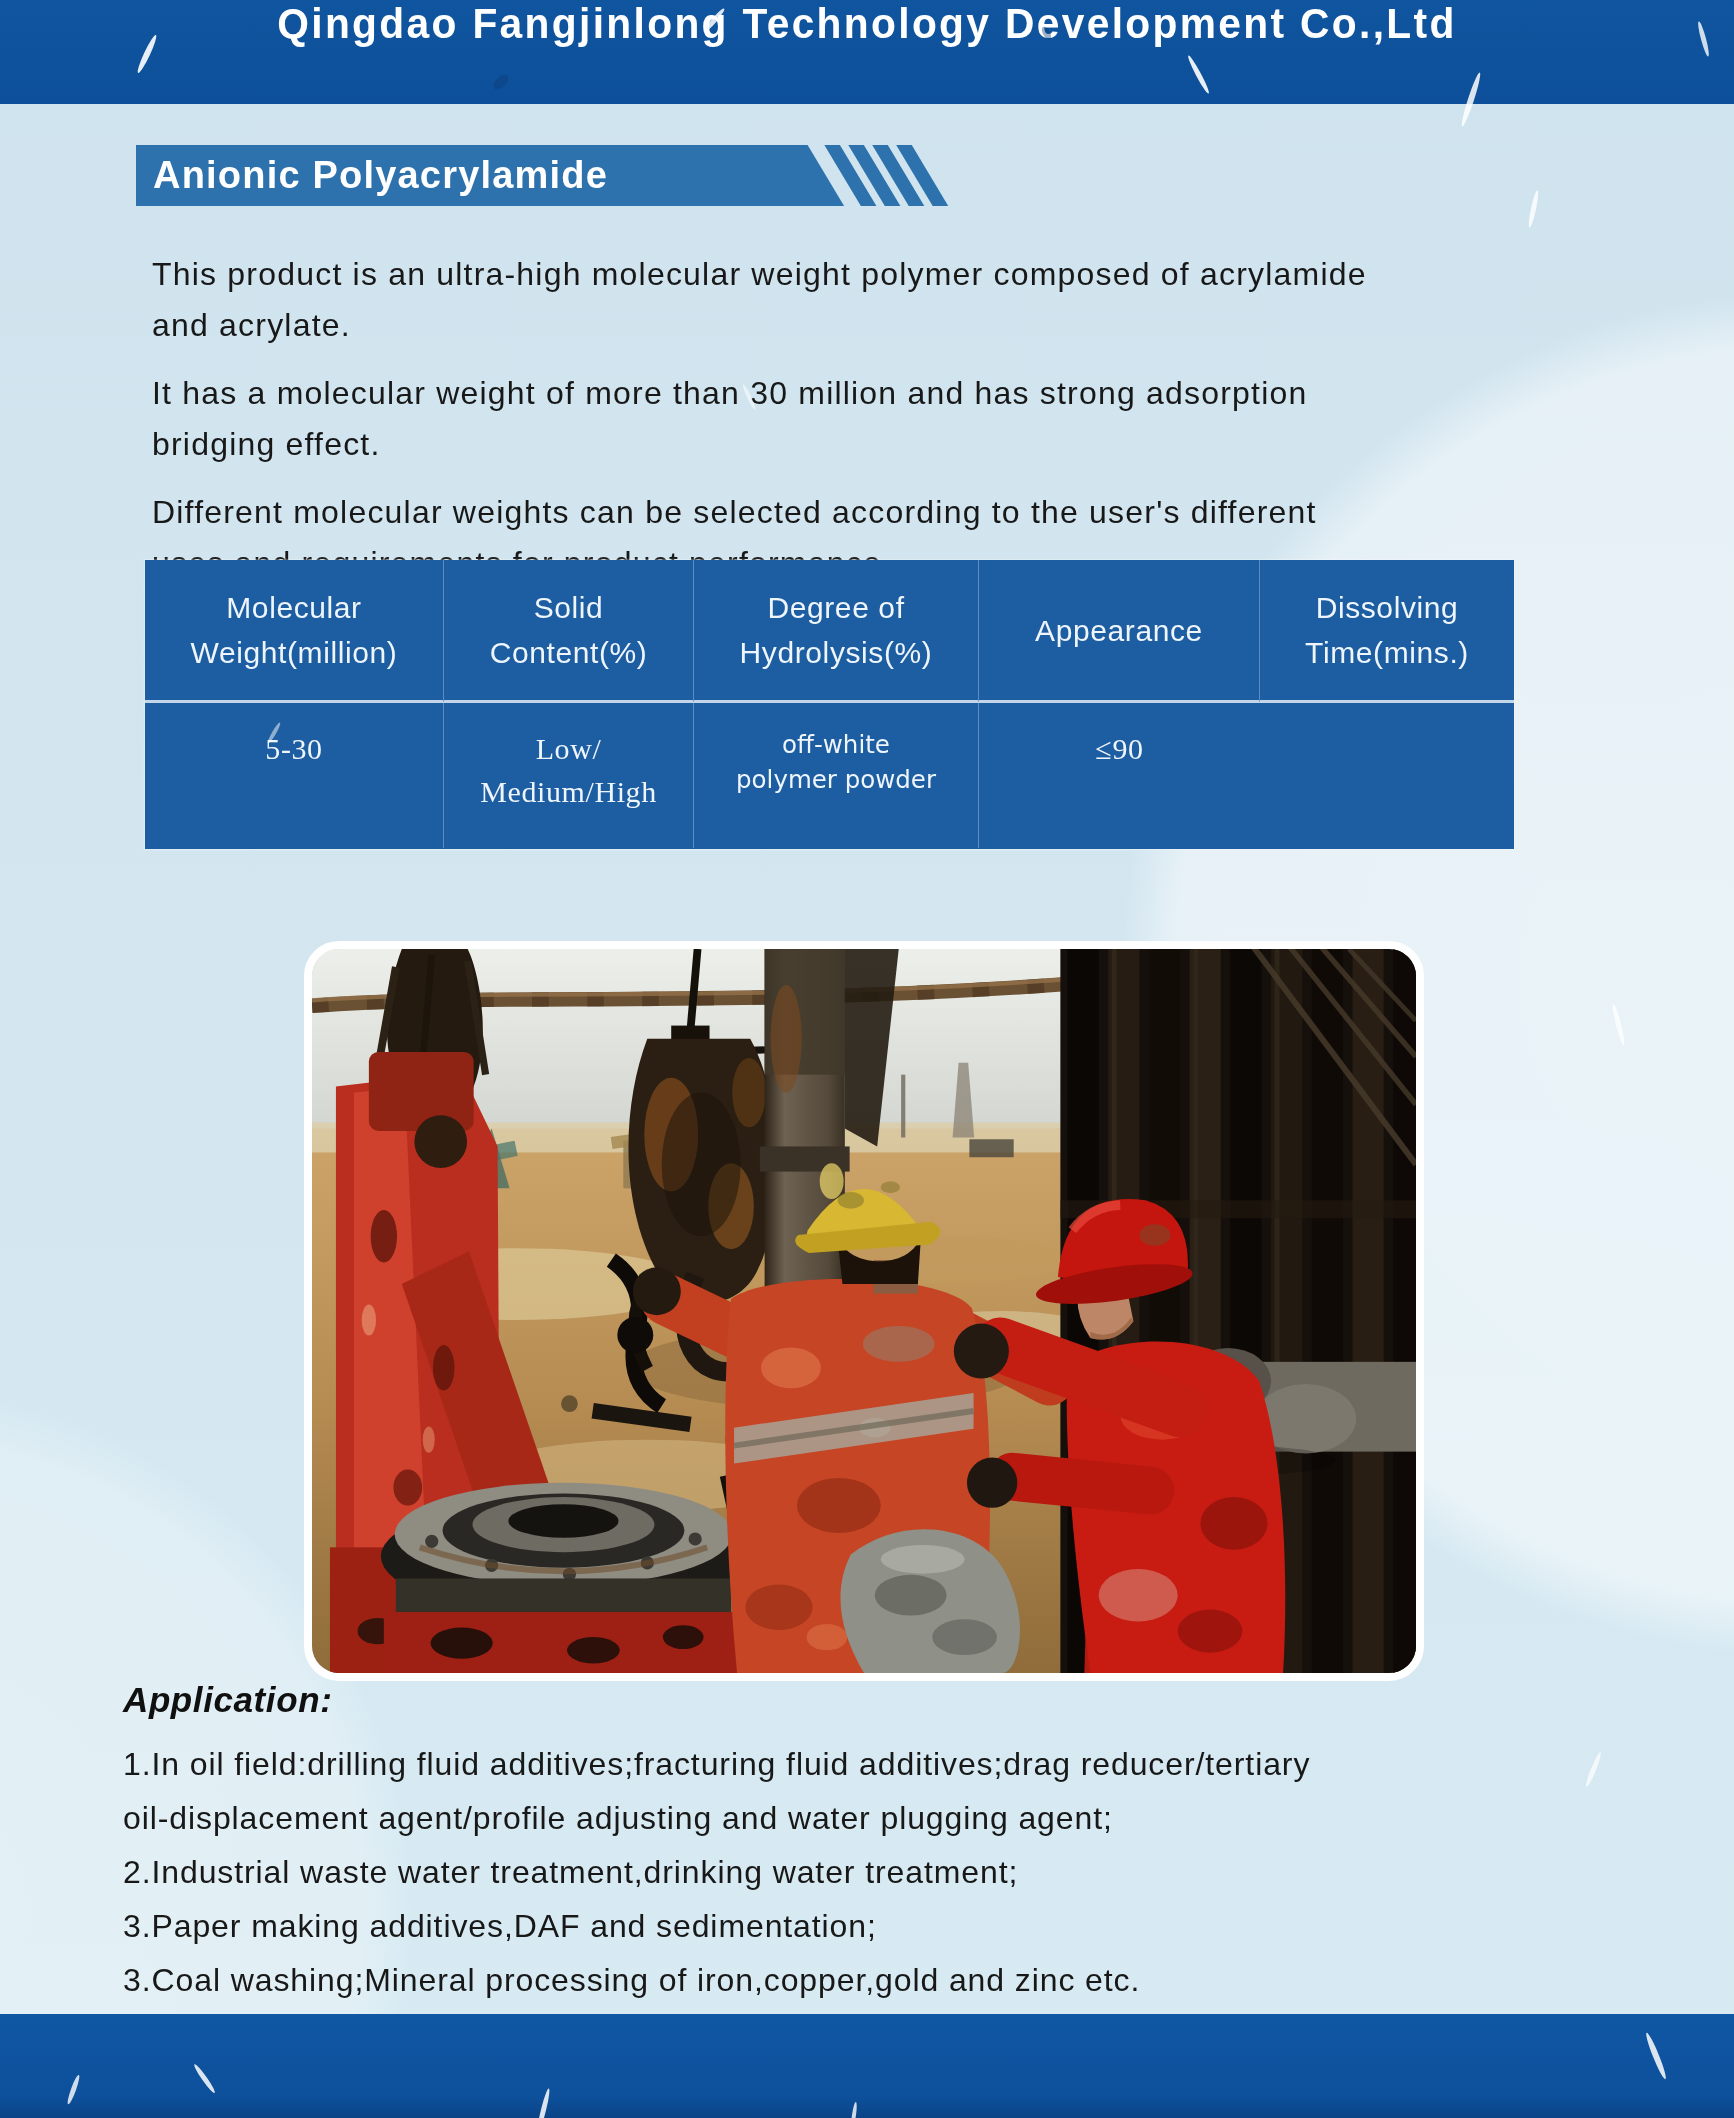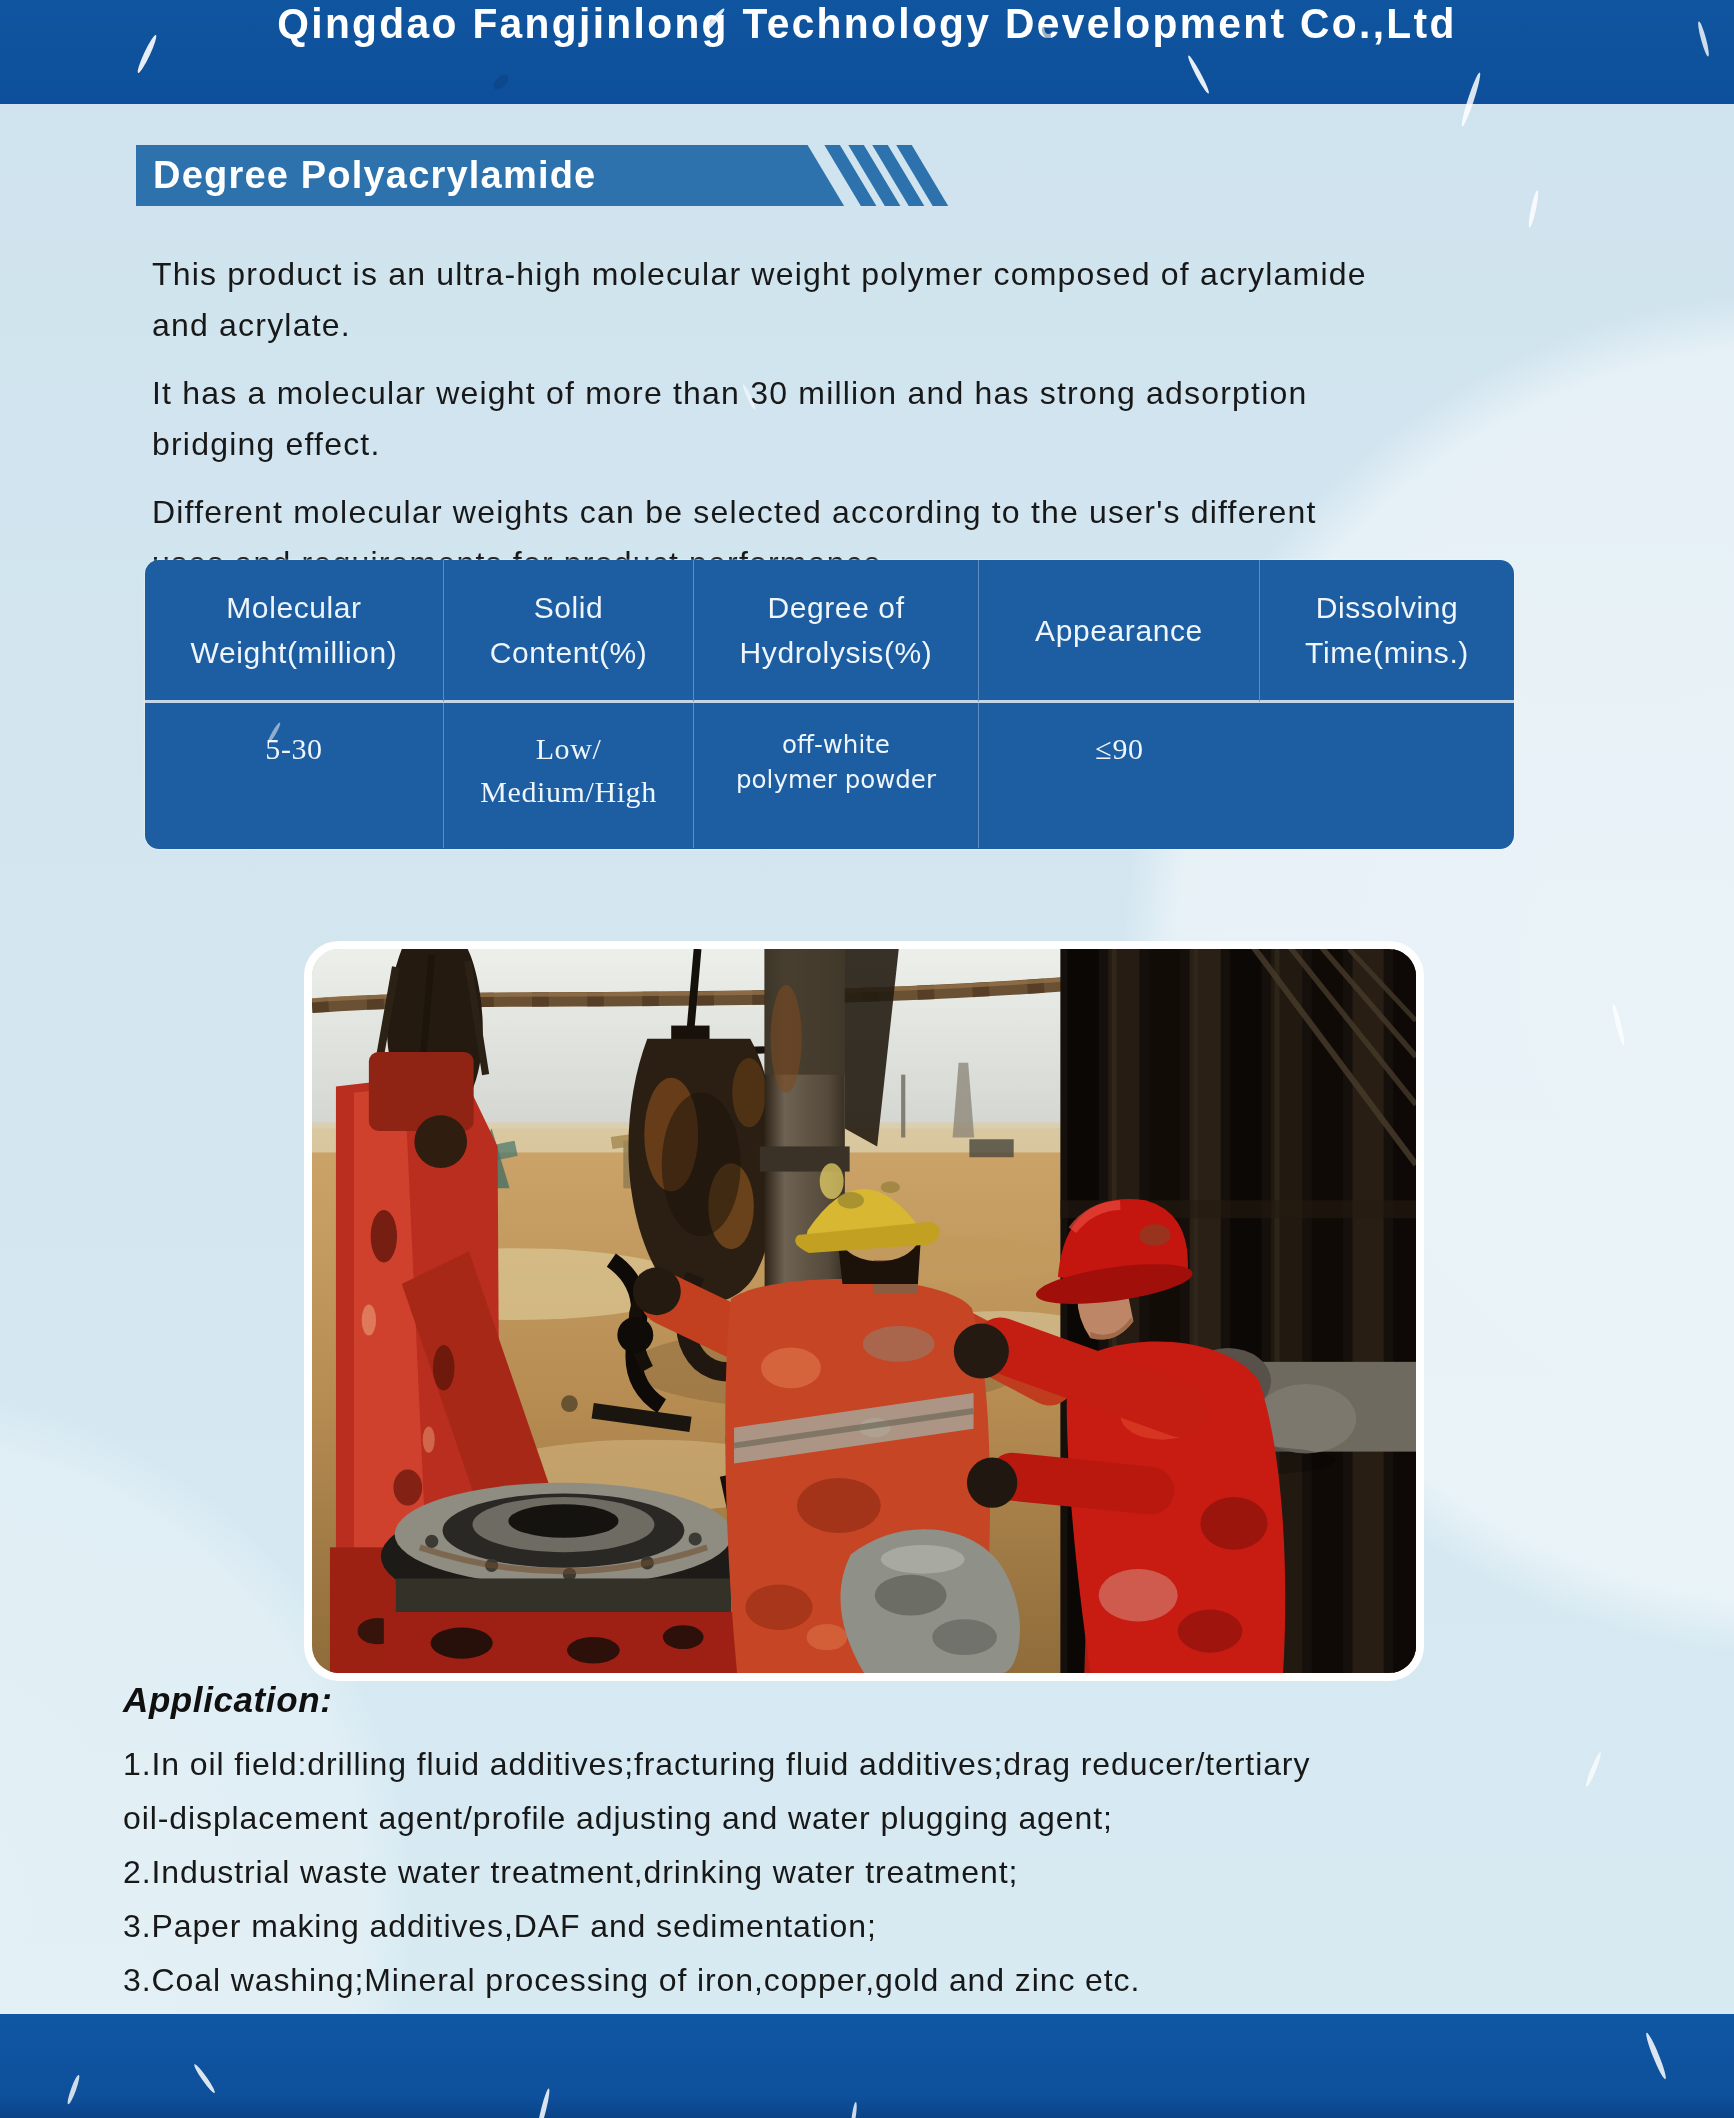--- a/index.html
+++ b/index.html
@@ -42,21 +42,20 @@
     letter-spacing:1.2px;white-space:pre;
   }
   
   .spec-table{
     position:absolute;left:145px;top:560px;width:1369px;height:289px;
     display:grid;
     grid-template-columns:299px 250px 285px 281px 254px;
     grid-template-rows:143px 145px;
     background:#1d5da1;
     box-shadow:0 0 0 1.2px rgba(255,255,255,0.25);
-    border-radius:14px;
   }
   .spec-cell{
     display:flex;align-items:center;justify-content:center;
     color:#eef5fb;font-size:30px;letter-spacing:0.6px;line-height:1.5;
     text-align:center;white-space:pre;
     border-right:1.8px solid rgba(170,200,230,0.45);
   }
   .spec-cell.last{border-right:none;}
   .spec-cell.head{border-bottom:3px solid rgba(225,236,246,0.85);}
   .spec-cell.body{align-items:flex-start;padding-top:25px;line-height:1.42;font-family:Liberation Serif, serif;}
@@ -91,21 +90,21 @@
   </div>
 
   <div class="title-banner">
     <svg viewBox="0 0 1400 102" preserveAspectRatio="none">
       <polygon points="0,0 1122,0 1183,102 0,102" fill="#2d72ad"></polygon>
       <polygon points="1150,0 1176,0 1237,102 1211,102" fill="#2d72ad"></polygon>
       <polygon points="1190,0 1216,0 1277,102 1251,102" fill="#2d72ad"></polygon>
       <polygon points="1230,0 1256,0 1317,102 1291,102" fill="#2d72ad"></polygon>
       <polygon points="1270,0 1296,0 1357,102 1331,102" fill="#2d72ad"></polygon>
     </svg>
-    <span class="title-text">Degree Polyacrylamide</span>
+    <span class="title-text">Anionic Polyacrylamide</span>
   </div>
 
   <div class="intro">
     <p>This product is an ultra-high molecular weight polymer composed of acrylamide
 and acrylate.</p>
     <p>It has a molecular weight of more than 30 million and has strong adsorption
 bridging effect.</p>
     <p>Different molecular weights can be selected according to the user's different
 uses and requirements for product performance.</p>
   </div>

